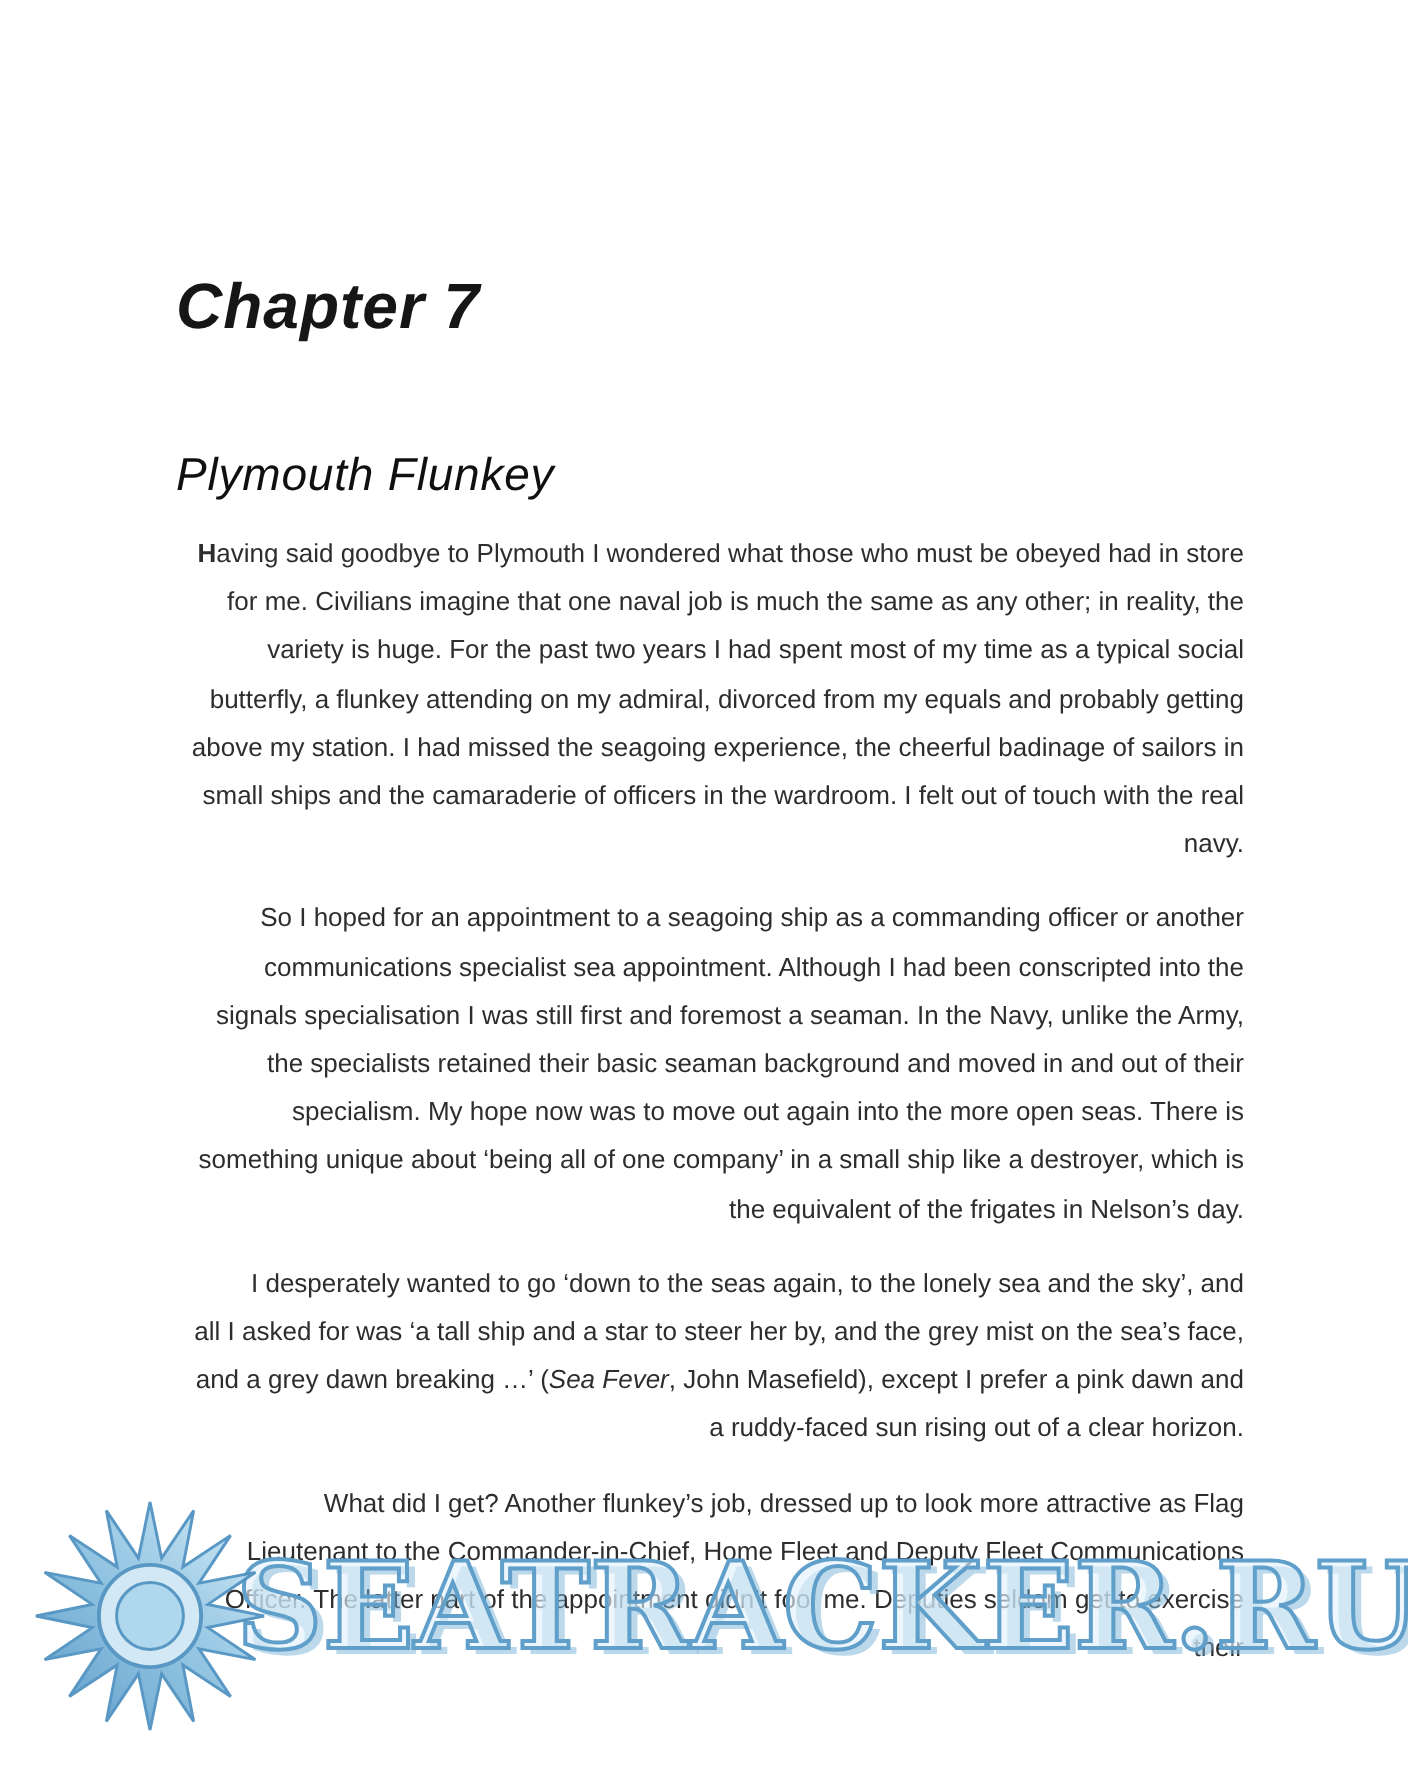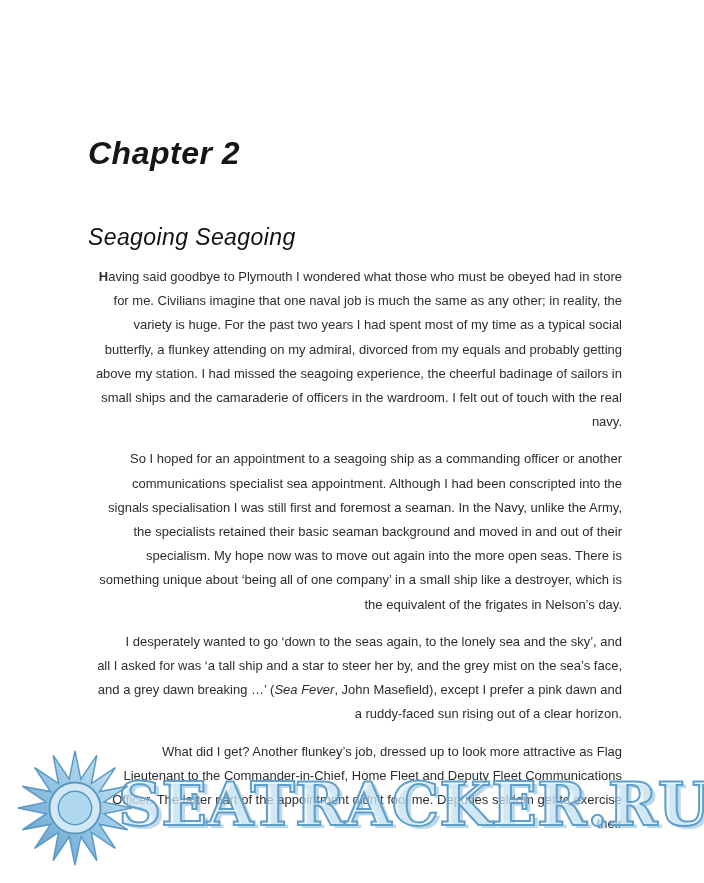--- a/index.html
+++ b/index.html
@@ -67,22 +67,22 @@
     margin-bottom: 8px;
     color: rgba(224, 240, 250, 0.62);
     -webkit-text-stroke: 2px #5f9fca;
     text-shadow: 4px 3px 0 rgba(121, 178, 215, 0.5);
   }
 </style>
 </head>
 <body>
 
 <div class="page">
-  <h1 class="chapter">Chapter 2</h1>
-  <h2 class="section">Seagoing Seagoing</h2>
+  <h1 class="chapter">Chapter 7</h1>
+  <h2 class="section">Plymouth Flunkey</h2>
   <div class="body-text">
       <p class="para"><span class="b">H</span><span>aving said goodbye to Plymouth I wondered what those who must be obeyed had in store for me. Civilians imagine that one naval job is much the same as any other; in reality, the variety is huge. For the past two years I had spent most of my time as a typical social butterfly, a flunkey attending on my admiral, divorced from my equals and probably getting above my station. I had missed the seagoing experience, the cheerful badinage of sailors in small ships and the camaraderie of officers in the wardroom. I felt out of touch with the real navy.</span></p>
       <p class="para indent"><span>So I hoped for an appointment to a seagoing ship as a commanding officer or another communications specialist sea appointment. Although I had been conscripted into the signals specialisation I was still first and foremost a seaman. In the Navy, unlike the Army, the specialists retained their basic seaman background and moved in and out of their specialism. My hope now was to move out again into the more open seas. There is something unique about ‘being all of one company’ in a small ship like a destroyer, which is the equivalent of the frigates in Nelson’s day.</span></p>
       <p class="para indent"><span>I desperately wanted to go ‘down to the seas again, to the lonely sea and the sky’, and all I asked for was ‘a tall ship and a star to steer her by, and the grey mist on the sea’s face, and a grey dawn breaking …’ (</span><span class="i">Sea Fever</span><span>, John Masefield), except I prefer a pink dawn and a ruddy-faced sun rising out of a clear horizon.</span></p>
       <p class="para indent"><span>What did I get? Another flunkey’s job, dressed up to look more attractive as Flag Lieutenant to the Commander-in-Chief, Home Fleet and Deputy Fleet Communications Officer. The latter part of the appointment didn’t fool me. Deputies seldom get to exercise their</span></p>
     </div>
 
   <div class="watermark">
     <svg class="sun-wrap" viewBox="0 0 120 120">
       <defs>

